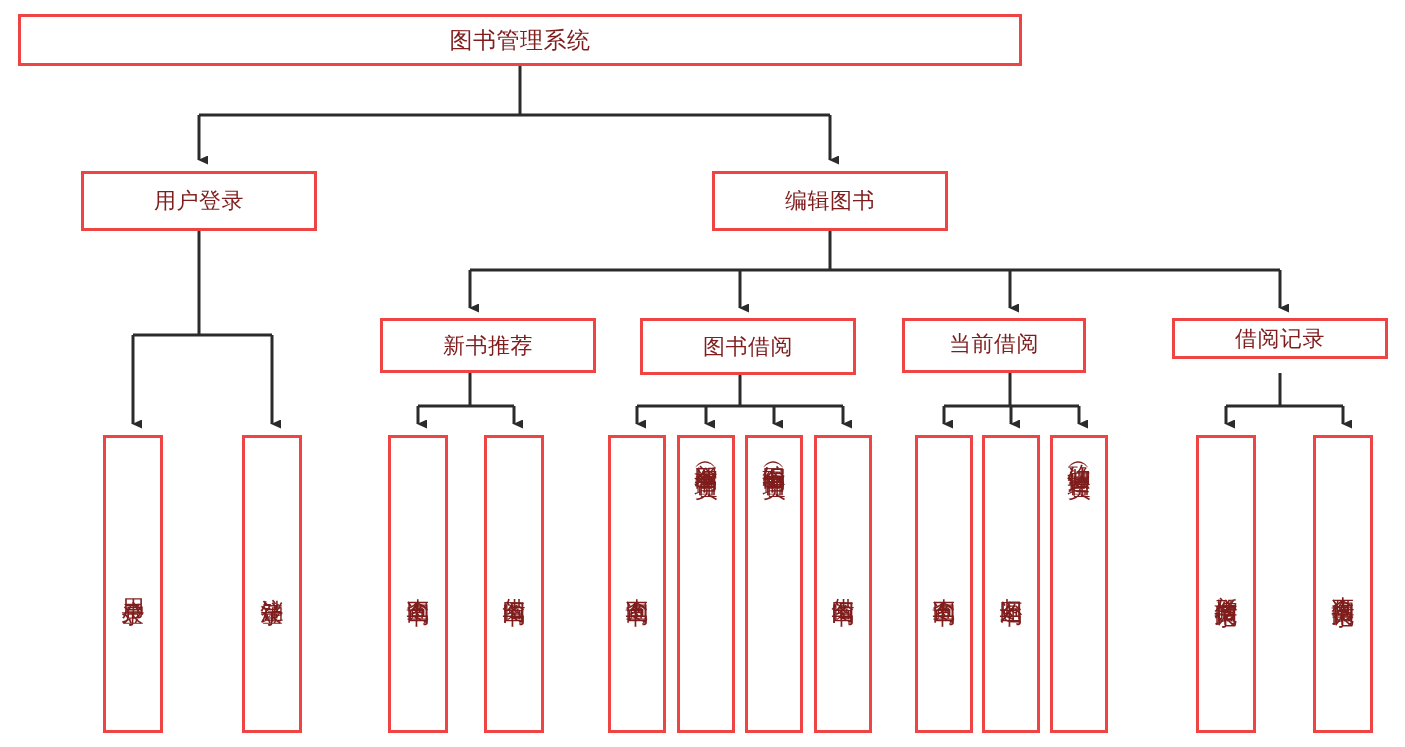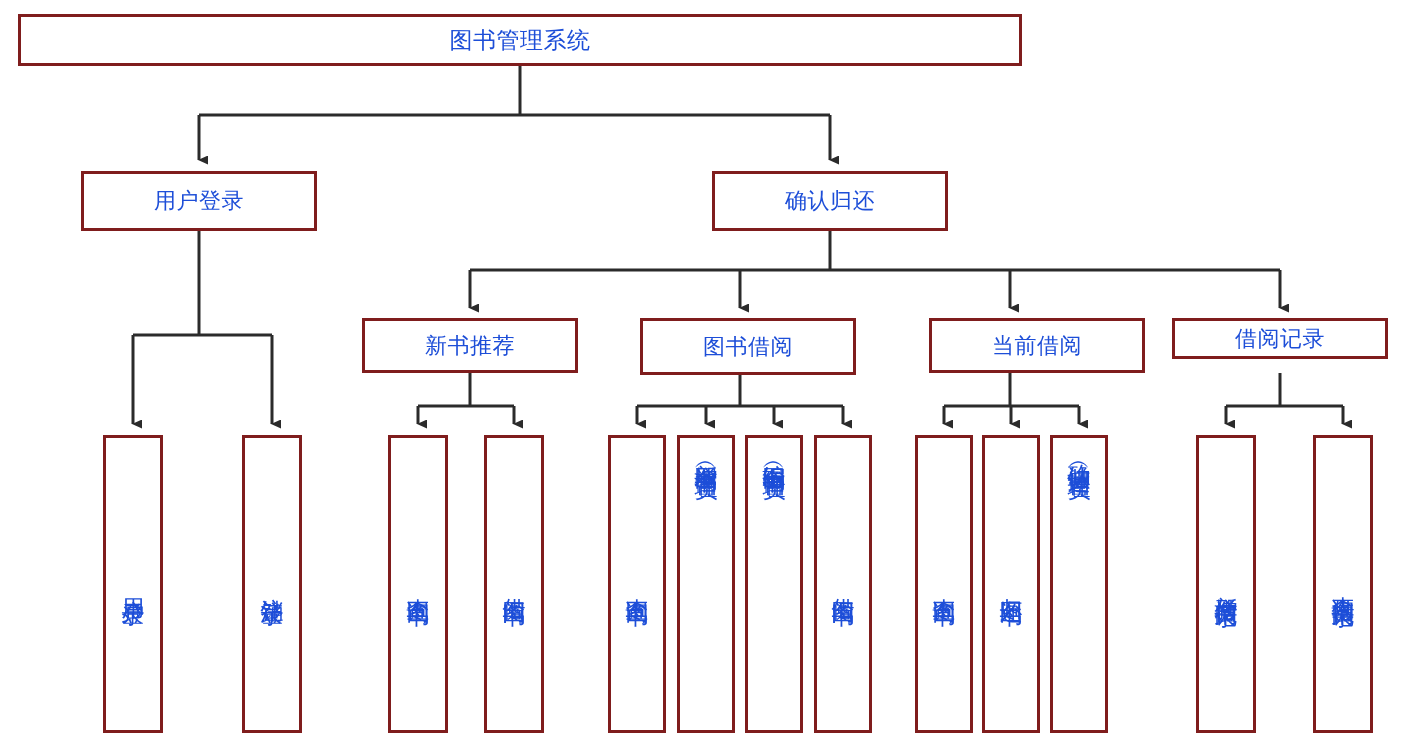--- a/index.html
+++ b/index.html
@@ -19,26 +19,26 @@
     position: absolute;
     left: 0;
     top: 0;
     width: 1405px;
     height: 747px;
     pointer-events: none;
   }
   .node {
     position: absolute;
     box-sizing: border-box;
-    border: 3px solid #7f1d1d;
+    border: 3px solid #ef4444;
     background: #ffffff;
     display: flex;
     align-items: center;
     justify-content: center;
-    color: #1d4ed8;
+    color: #7f1d1d;
   }
   .node .label {
     display: block;
     text-align: center;
     line-height: 1.15;
     letter-spacing: 0.5px;
   }
   .node.root {
     border-width: 3px;
   }
@@ -135,29 +135,29 @@
   </svg>
 
   <div id="nodes">
       <div class="node root" style="left: 18px; top: 14px; width: 1004px; height: 52px;">
         <span class="label">图书管理系统</span>
       </div>
       <div class="node lvl2" style="left: 81px; top: 171px; width: 236px; height: 60px;">
         <span class="label">用户登录</span>
       </div>
       <div class="node lvl2" style="left: 712px; top: 171px; width: 236px; height: 60px;">
-        <span class="label">确认归还</span>
-      </div>
-      <div class="node lvl3" style="left: 362px; top: 318px; width: 216px; height: 55px;">
+        <span class="label">编辑图书</span>
+      </div>
+      <div class="node lvl3" style="left: 380px; top: 318px; width: 216px; height: 55px;">
         <span class="label">新书推荐</span>
       </div>
       <div class="node lvl3" style="left: 640px; top: 318px; width: 216px; height: 57px;">
         <span class="label">图书借阅</span>
       </div>
-      <div class="node lvl3" style="left: 929px; top: 318px; width: 216px; height: 55px;">
+      <div class="node lvl3" style="left: 902px; top: 318px; width: 184px; height: 55px; font-family: Liberation Mono, monospace;">
         <span class="label">当前借阅</span>
       </div>
       <div class="node lvl3" style="left: 1172px; top: 318px; width: 216px; height: 41px;">
         <span class="label">借阅记录</span>
       </div>
       <div class="node leaf centered" style="left: 103px; top: 435px; width: 60px; height: 298px;">
         <span class="label">用户登录</span>
       </div>
       <div class="node leaf centered" style="left: 242px; top: 435px; width: 60px; height: 298px;">
         <span class="label">注销登录</span>

